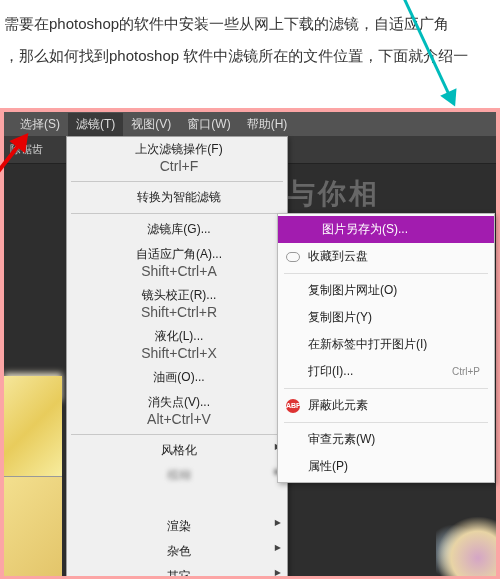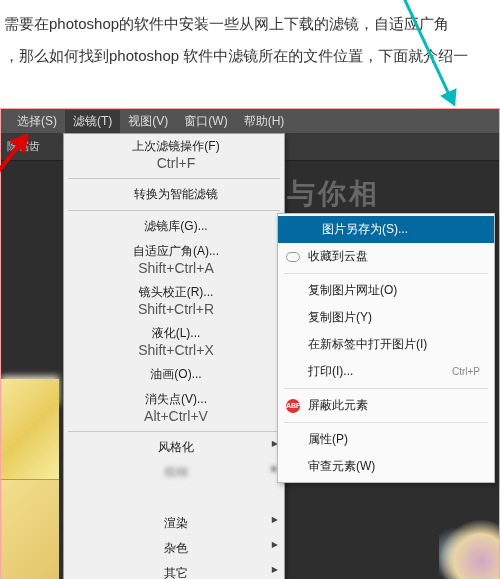--- a/index.html
+++ b/index.html
@@ -17,21 +17,21 @@
       line-height: 2.1;
       color: #333;
     }
     .ps-container {
       position: absolute;
       top: 108px;
       left: 0;
       width: 500px;
       height: 472px;
       background: #535353;
-      border: 1px solid #fca5a5;
+      border: 4px solid #fca5a5;
       overflow: hidden;
     }
     .menubar {
       display: flex;
       background: #535353;
       height: 24px;
       align-items: center;
       padding-left: 8px;
       font-size: 12px;
       color: #ddd;
@@ -193,21 +193,21 @@
     }
     .cm-item {
       display: flex;
       align-items: center;
       padding: 5px 14px 5px 30px;
       color: #222;
       cursor: pointer;
       position: relative;
     }
     .cm-item.selected {
-      background: #0369a1;
+      background: #a21caf;
       color: #fff;
       padding-left: 44px;
     }
     .cm-shortcut {
       margin-left: auto;
       color: #888;
       font-size: 10px;
     }
     .cm-sep {
       height: 1px;
@@ -377,23 +377,23 @@
   </div>
   <div class="cm-sep"></div>
   <div class="cm-item">
     <span class="cm-icon">
         <span class="abp-icon">ABP</span>
       </span>
     <span>屏蔽此元素</span>
   </div>
   <div class="cm-sep"></div>
   <div class="cm-item">
+    <span>审查元素(W)</span>
+  </div>
+  <div class="cm-item">
     <span>属性(P)</span>
-  </div>
-  <div class="cm-item">
-    <span>审查元素(W)</span>
   </div>
 </div>
 
 <div class="watermark">天然可与你相</div>
 
 <div class="red-arrow"></div>
 <div class="teal-arrow"></div>
 
 </body></html>

